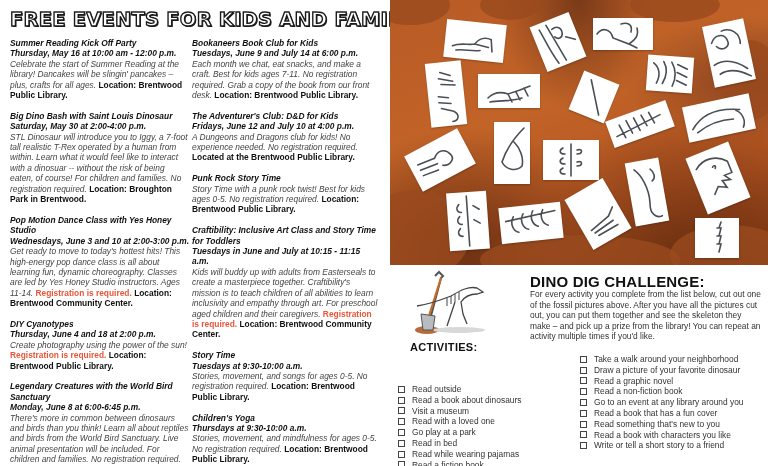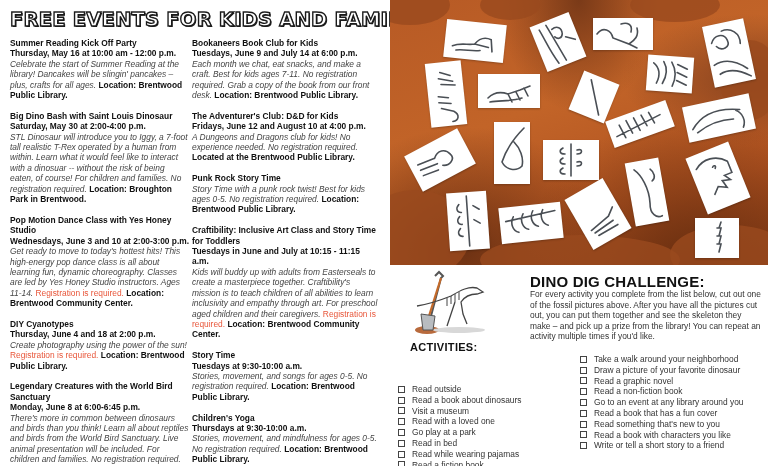--- a/index.html
+++ b/index.html
@@ -14,23 +14,23 @@
       -webkit-text-stroke: 1.4px #1a1a1a;
       text-shadow: 1px 1px 0 #1a1a1a;
       white-space: nowrap;
     }
 
     .col { position: absolute; top: 38px; font-size: 8.4px; line-height: 10.4px; }
     .col-left { left: 10px; width: 180px; }
     .col-mid { left: 192px; width: 186px; }
 
     .event { margin-bottom: 10.4px; }
-    .event .name, .event .when { font-weight: bold; color: #111; display: block; }
+    .event .name, .event .when { font-weight: bold; color: #111; display: block; font-style: italic; }
     .event .desc { color: #444; font-style: italic; }
-    .event .reg { color: #e8563a; }
+    .event .reg { color: #e8563a; font-weight: bold; }
     .event .loc { font-weight: bold; color: #111; }
 
     .photo {
       position: absolute; left: 390px; top: 0; width: 378px; height: 265px;
       overflow: hidden;
       background:
         radial-gradient(ellipse at 20% 95%, #6e3213 0%, rgba(110,50,19,0) 35%),
         radial-gradient(ellipse at 80% 100%, #6a2f10 0%, rgba(106,47,16,0) 40%),
         radial-gradient(ellipse at 50% 0%, #7a3a18 0%, rgba(122,58,24,0) 30%),
         radial-gradient(ellipse at 95% 30%, #8b4520 0%, rgba(139,69,32,0) 25%),
@@ -75,21 +75,21 @@
 <div class="col col-left">
   <div class="event"><span class="name">Summer Reading Kick Off Party</span><span class="when">Thursday, May 16 at 10:00 am - 12:00 p.m.</span><span class="desc">Celebrate the start of Summer Reading at the library! Dancakes will be slingin' pancakes – plus, crafts for all ages. </span><span class="reg"></span><span class="loc">Location: Brentwood Public Library.</span></div>
   <div class="event"><span class="name">Big Dino Bash with Saint Louis Dinosaur</span><span class="when">Saturday, May 30 at 2:00-4:00 p.m.</span><span class="desc">STL Dinosaur will introduce you to Iggy, a 7-foot tall realistic T-Rex operated by a human from within. Learn what it would feel like to interact with a dinosuar -- without the risk of being eaten, of course! For children and families. No registration required. </span><span class="reg"></span><span class="loc">Location: Broughton Park in Brentwood.</span></div>
   <div class="event"><span class="name">Pop Motion Dance Class with Yes Honey Studio</span><span class="when">Wednesdays, June 3 and 10 at 2:00-3:00 p.m.</span><span class="desc">Get ready to move to today's hottest hits! This high-energy pop dance class is all about learning fun, dynamic choreography. Classes are led by Yes Honey Studio instructors. Ages 11-14. </span><span class="reg">Registration is required. </span><span class="loc">Location: Brentwood Community Center.</span></div>
   <div class="event"><span class="name">DIY Cyanotypes</span><span class="when">Thursday, June 4 and 18 at 2:00 p.m.</span><span class="desc">Create photography using the power of the sun! </span><span class="reg">Registration is required. </span><span class="loc">Location: Brentwood Public Library.</span></div>
   <div class="event"><span class="name">Legendary Creatures with the World Bird Sanctuary</span><span class="when">Monday, June 8 at 6:00-6:45 p.m.</span><span class="desc">There's more in common between dinosaurs and birds than you think! Learn all about reptiles and birds from the World Bird Sanctuary. Live animal presentation will be included. For children and families. No registration required. </span><span class="reg"></span><span class="loc">Location: Brentwood Community Center.</span></div>
 </div>
 
 <div class="col col-mid">
   <div class="event"><span class="name">Bookaneers Book Club for Kids</span><span class="when">Tuesdays, June 9 and July 14 at 6:00 p.m.</span><span class="desc">Each month we chat, eat snacks, and make a craft. Best for kids ages 7-11. No registration required. Grab a copy of the book from our front desk. </span><span class="reg"></span><span class="loc">Location: Brentwood Public Library.</span></div>
-  <div class="event"><span class="name">The Adventurer's Club: D&amp;D for Kids</span><span class="when">Fridays, June 12 and August 10 at 4:00 p.m.</span><span class="desc">A Dungeons and Dragons club for kids! No experience needed. No registration required. </span><span class="reg"></span><span class="loc">Located at the Brentwood Public Library.</span></div>
+  <div class="event"><span class="name">The Adventurer's Club: D&amp;D for Kids</span><span class="when">Fridays, June 12 and July 10 at 4:00 p.m.</span><span class="desc">A Dungeons and Dragons club for kids! No experience needed. No registration required. </span><span class="reg"></span><span class="loc">Located at the Brentwood Public Library.</span></div>
   <div class="event"><span class="name">Punk Rock Story Time</span><span class="desc">Story Time with a punk rock twist! Best for kids ages 0-5. No registration required. </span><span class="reg"></span><span class="loc">Location: Brentwood Public Library.</span></div>
   <div class="event"><span class="name">Craftibility: Inclusive Art Class and Story Time for Toddlers</span><span class="when">Tuesdays in June and July at 10:15 - 11:15 a.m.</span><span class="desc">Kids will buddy up with adults from Easterseals to create a masterpiece together. Craftibility's mission is to teach children of all abilities to learn inclusivity and empathy through art. For preschool aged children and their caregivers. </span><span class="reg">Registration is required. </span><span class="loc">Location: Brentwood Community Center.</span></div>
   <div class="event"><span class="name">Story Time</span><span class="when">Tuesdays at 9:30-10:00 a.m.</span><span class="desc">Stories, movement, and songs for ages 0-5. No registration required. </span><span class="reg"></span><span class="loc">Location: Brentwood Public Library.</span></div>
   <div class="event"><span class="name">Children's Yoga</span><span class="when">Thursdays at 9:30-10:00 a.m.</span><span class="desc">Stories, movement, and mindfulness for ages 0-5. No registration required. </span><span class="reg"></span><span class="loc">Location: Brentwood Public Library.</span></div>
 </div>
 
 <div class="photo">
   <div class="rock" style="left:-20px;top:-15px;width:80px;height:40px;"></div>
   <div class="rock" style="left:90px;top:-10px;width:60px;height:30px;"></div>
   <div class="rock" style="left:240px;top:-12px;width:90px;height:34px;"></div>

